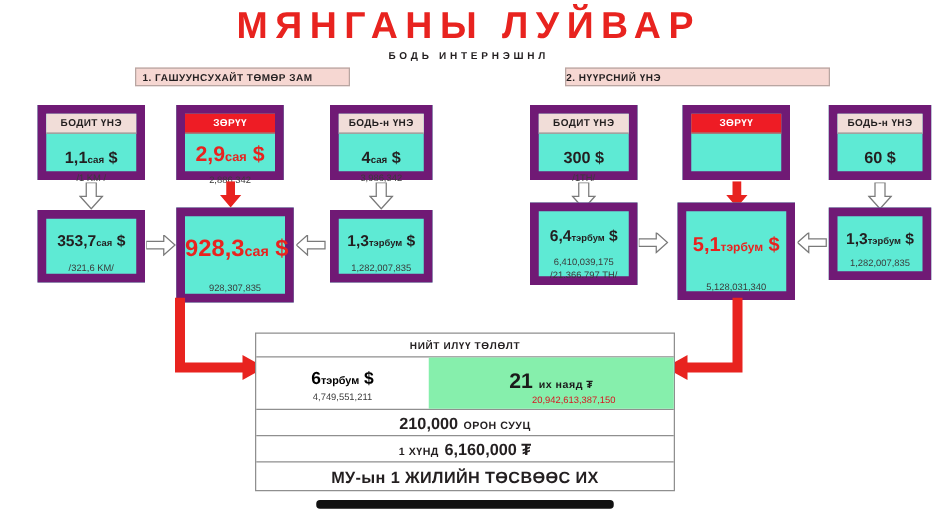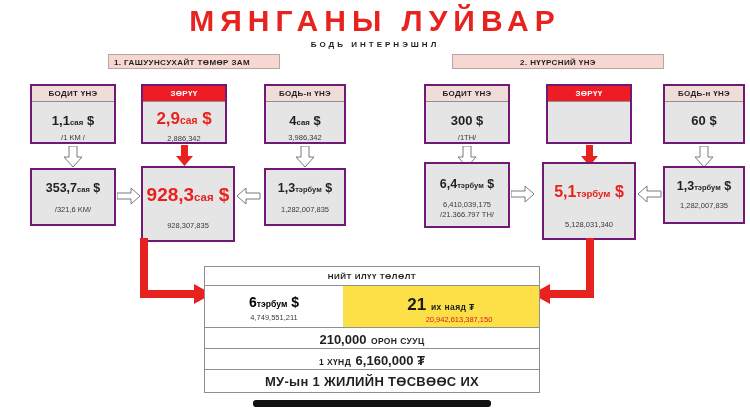--- a/index.html
+++ b/index.html
@@ -45,32 +45,32 @@
   .pill {
     position: absolute;
     background: #f6d7d2;
     border: 1px solid #b8a6a2;
     color: #231f20;
     font-size: 8px;
     font-weight: bold;
     letter-spacing: 0.4px;
     height: 15px;
     line-height: 15px;
-    text-align: center;
+    text-align: left;
     box-sizing: border-box;
   }
   .pill.left-pill { left: 108px; top: 54px; width: 172px; text-align: left; padding-left: 5px; }
   .pill.right-pill { left: 452px; top: 54px; width: 212px; }
 
   
   .box {
     position: absolute;
     box-sizing: border-box;
-    border: 2px solid #701a75;
-    background: #e5e5e5;
+    border: 7px solid #701a75;
+    background: #5eead4;
   }
   .box-head {
     height: 15px;
     line-height: 15px;
     text-align: center;
     font-size: 8px;
     font-weight: bold;
     letter-spacing: 0.3px;
     background: #f1ddd8;
     border-bottom: 1px solid #8f8f8f;
@@ -155,21 +155,21 @@
     height: 42px;
     display: flex;
   }
   .money-left {
     width: 138px;
     position: relative;
     box-sizing: border-box;
   }
   .money-right {
     flex: 1;
-    background: #fde047;
+    background: #86efac;
     position: relative;
     box-sizing: border-box;
   }
   .money-left .m-big {
     position: absolute; left: 0; right: 0; top: 8px;
     text-align: center;
     font-size: 14px; font-weight: bold; color: #000000;
     white-space: nowrap;
   }
   .money-left .m-big .unit { font-size: 0.62em; }

